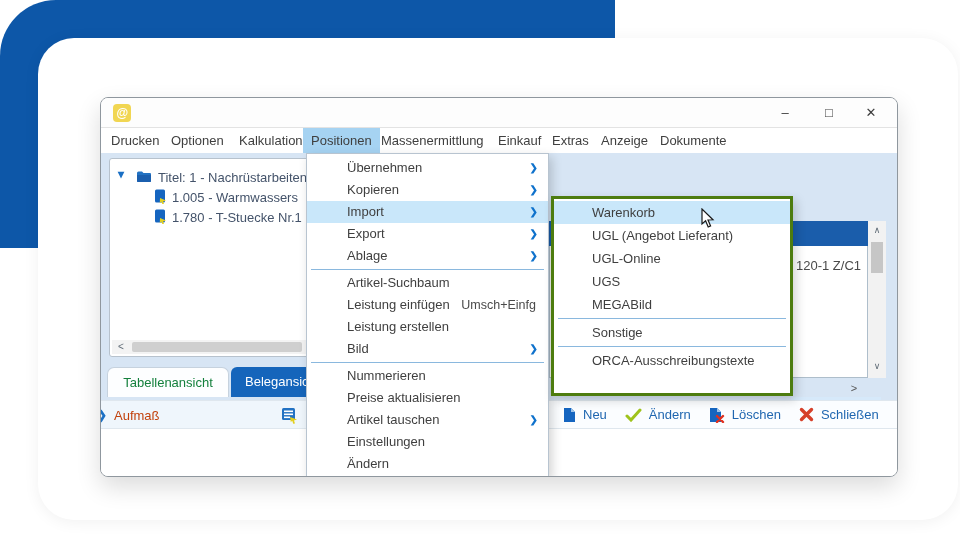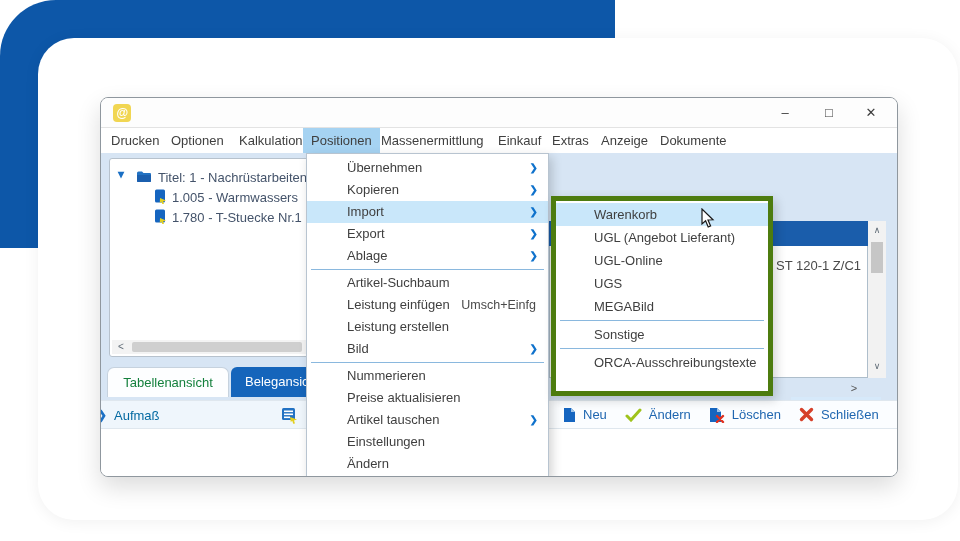--- a/index.html
+++ b/index.html
@@ -49,37 +49,37 @@
   .gesamt-label{position:absolute;left:600px;top:246px;width:83px;text-align:right;font-size:13px;color:#3f3f3f;}
   .value-box{position:absolute;left:690px;top:244px;width:90px;height:21px;background:#d6e9fa;font-size:13px;color:#3d3d3d;text-align:right;line-height:21px;padding-right:5px;}
 
   
   .tab1{position:absolute;left:6px;top:214px;width:122px;height:30px;background:#fdfeff;border:1px solid #c6d2de;border-bottom:none;border-radius:7px 7px 0 0;text-align:center;line-height:30px;font-size:13px;color:#15803d;}
   .tab2{position:absolute;left:130px;top:214px;width:172px;height:30px;background:#1565bb;border-radius:6px 6px 0 0;line-height:30px;font-size:13px;color:#ffffff;padding-left:14px;white-space:nowrap;overflow:hidden;}
 
   
   .aufmass-row{position:absolute;left:0;top:247px;width:448px;height:29px;background:#eff6fc;border-top:1px solid #dfe7ee;border-bottom:1px solid #dfe7ee;}
   .aufmass-chevron{position:absolute;left:-4px;top:7px;color:#1a6fc4;font-size:12px;font-weight:bold;}
-  .aufmass-label{position:absolute;left:13px;top:0;line-height:29px;font-size:13px;color:#0369a1;}
+  .aufmass-label{position:absolute;left:13px;top:0;line-height:29px;font-size:13px;color:#c2410c;}
   .aufmass-ico{position:absolute;left:180px;top:6px;}
 
   .action-bar{position:absolute;left:448px;top:247px;width:350px;height:29px;background:#fbfdff;border-top:1px solid #dfe7ee;border-bottom:1px solid #dfe7ee;display:flex;align-items:center;padding-left:14px;gap:8px;}
   .act-btn{display:flex;align-items:center;gap:7px;font-size:13px;color:#1f66b0;white-space:nowrap;margin-right:10px;}
 
   
   .dropdown{position:absolute;left:205px;top:55px;width:243px;height:324px;background:#ffffff;border:1px solid #b8c4d0;box-shadow:3px 4px 10px rgba(0,0,0,.18);z-index:40;padding-top:3px;}
   .dd-item{position:relative;height:22px;line-height:22px;font-size:13px;color:#3f3f3f;padding-left:40px;white-space:nowrap;}
   .dd-item.hl{background:#c9e7fa;}
   .dd-arrow{position:absolute;right:10px;top:0;height:22px;line-height:22px;color:#0f72cc;font-size:10px;font-weight:bold;}
   .dd-short{position:absolute;right:12px;top:0;height:22px;line-height:22px;font-size:12.5px;color:#4a4a4a;}
   .dd-sep{height:5px;position:relative;}
   .dd-sep::after{content:"";position:absolute;left:4px;right:4px;top:2px;border-top:1px solid #8ab8de;}
 
   
-  .submenu{position:absolute;left:450px;top:98px;width:222px;height:200px;background:#ffffff;border:5px solid #4d7c0f;box-shadow:3px 4px 10px rgba(0,0,0,.18);z-index:45;padding-top:2px;}
+  .submenu{position:absolute;left:450px;top:98px;width:242px;height:200px;background:#ffffff;border:3px solid #4d7c0f;box-shadow:3px 4px 10px rgba(0,0,0,.18);z-index:45;padding-top:2px;}
   .sm-item{height:23px;line-height:23px;font-size:13px;color:#3f3f3f;padding-left:38px;white-space:nowrap;}
   .sm-item.hl{background:#c9e7fa;}
   .sm-sep{height:5px;position:relative;}
   .sm-sep::after{content:"";position:absolute;left:4px;right:4px;top:2px;border-top:1px solid #8ab8de;}
 
   .cursor{position:absolute;left:600px;top:110px;z-index:60;}
   svg{display:block;}
 </style>
 </head>
 <body>

